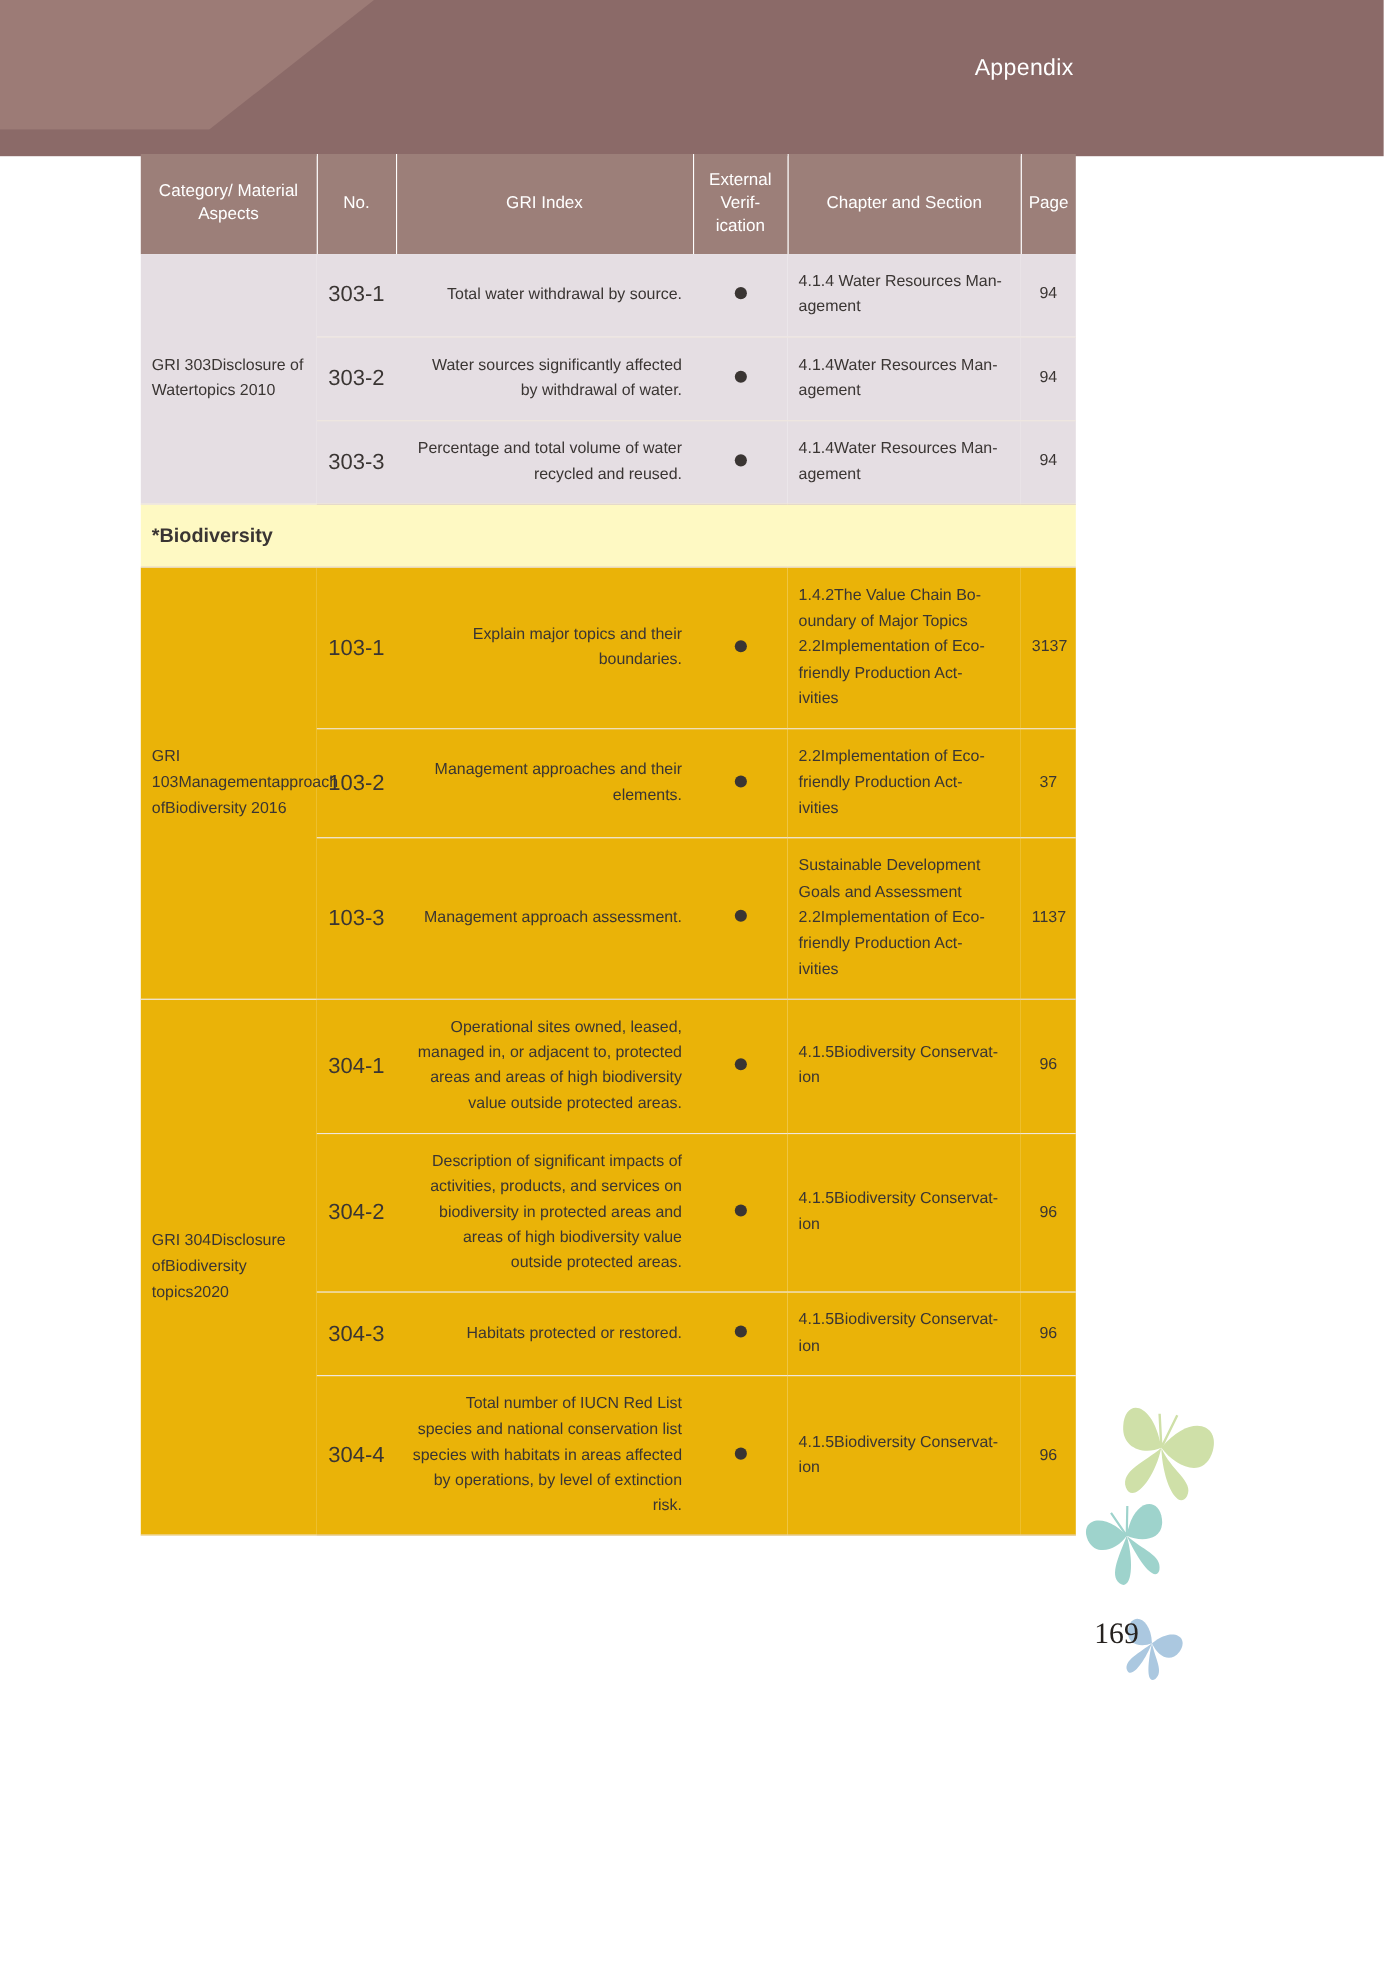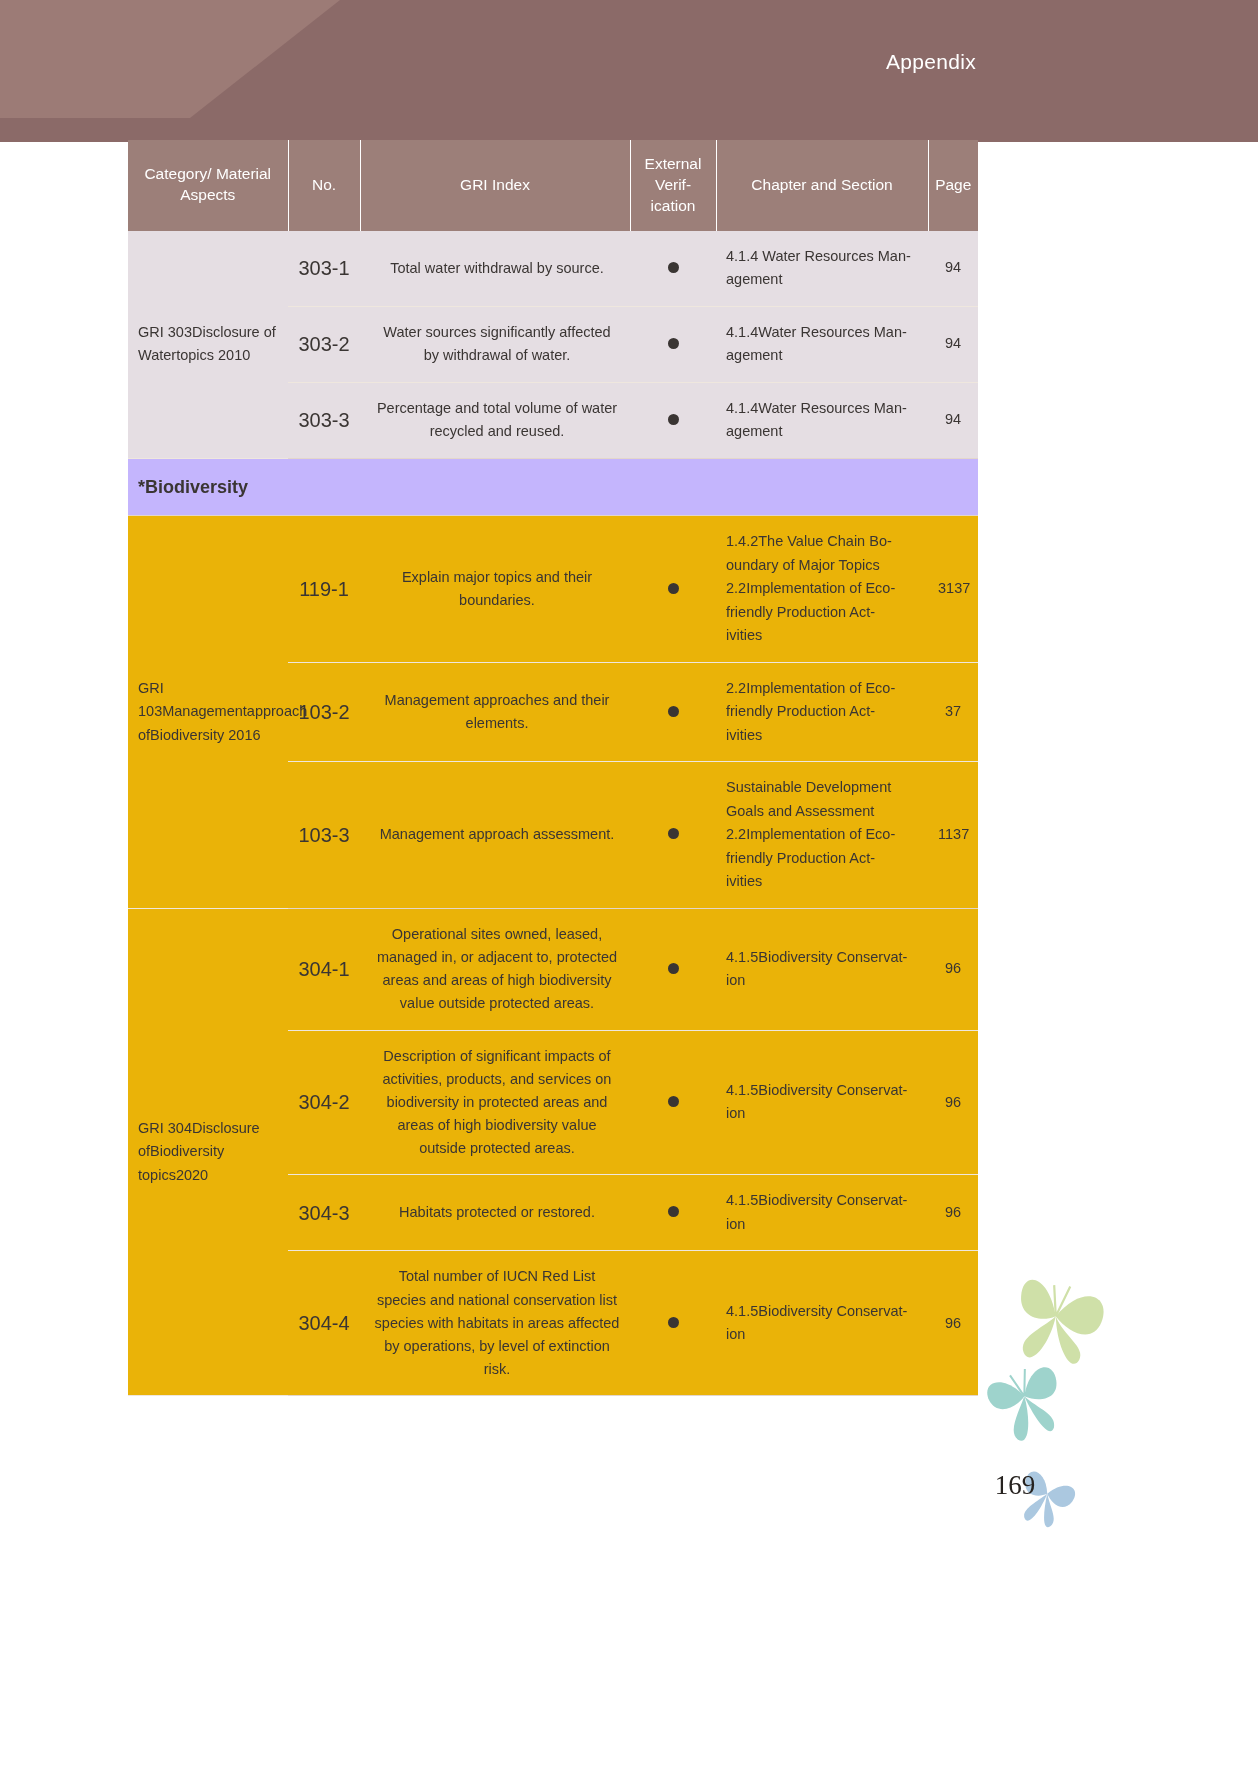--- a/index.html
+++ b/index.html
@@ -92,21 +92,21 @@
     border-bottom: none;
     font-size: 14.5px;
     line-height: 1.62;
   }
   td.no {
     text-align: center;
     font-size: 20px;
     white-space: nowrap;
   }
   td.idx {
-    text-align: center;
+    text-align: right;
     padding-left: 14px;
     padding-right: 10px;
   }
   td.ext {
     text-align: center;
   }
   .dot {
     display: inline-block;
     width: 11px; height: 11px;
     border-radius: 50%;
@@ -121,21 +121,21 @@
   }
   td.chap .ln { display: block; }
   td.page {
     text-align: center;
     font-size: 14.5px;
     white-space: pre-line;
     line-height: 1.5;
   }
 
   tr.section-row td {
-    background: #c4b5fd;
+    background: #fef9c3;
     font-size: 18px;
     font-weight: bold;
     color: #3a3533;
     padding: 14px 10px 14px 10px;
     border-bottom: 1px solid #e3d6cb;
     border-top: 1px solid #e3d6cb;
   }
 
   tr.group-end td { border-bottom: 1px solid #e3d6cb; }
   tr.no-rule td { border-bottom: 1px solid #efe7de; }
@@ -222,21 +222,21 @@
             <span class="ln">4.1.4Water Resources Man-</span>
             <span class="ln">agement</span>
           </td>
           <td class="page"><span class="ln">94</span></td>
         </tr>
         <tr class="section-row">
           <td colspan="6">*Biodiversity</td>
         </tr>
         <tr class="band-b no-rule">
           <td class="cat" rowspan="3"><span class="ln">GRI 103</span><span class="ln">Management</span><span class="ln">approach of</span><span class="ln">Biodiversity 2016</span></td>
-          <td class="no">119-1</td>
+          <td class="no">103-1</td>
           <td class="idx">Explain major topics and their boundaries.</td>
           <td class="ext"><span class="dot"></span></td>
           <td class="chap">
             <span class="ln">1.4.2The Value Chain Bo-</span>
             <span class="ln">oundary of Major Topics</span>
             <span class="ln">2.2Implementation of Eco-</span>
             <span class="ln">friendly Production Act-</span>
             <span class="ln">ivities</span>
           </td>
           <td class="page"><span class="ln">31</span><span class="ln">37</span></td>

